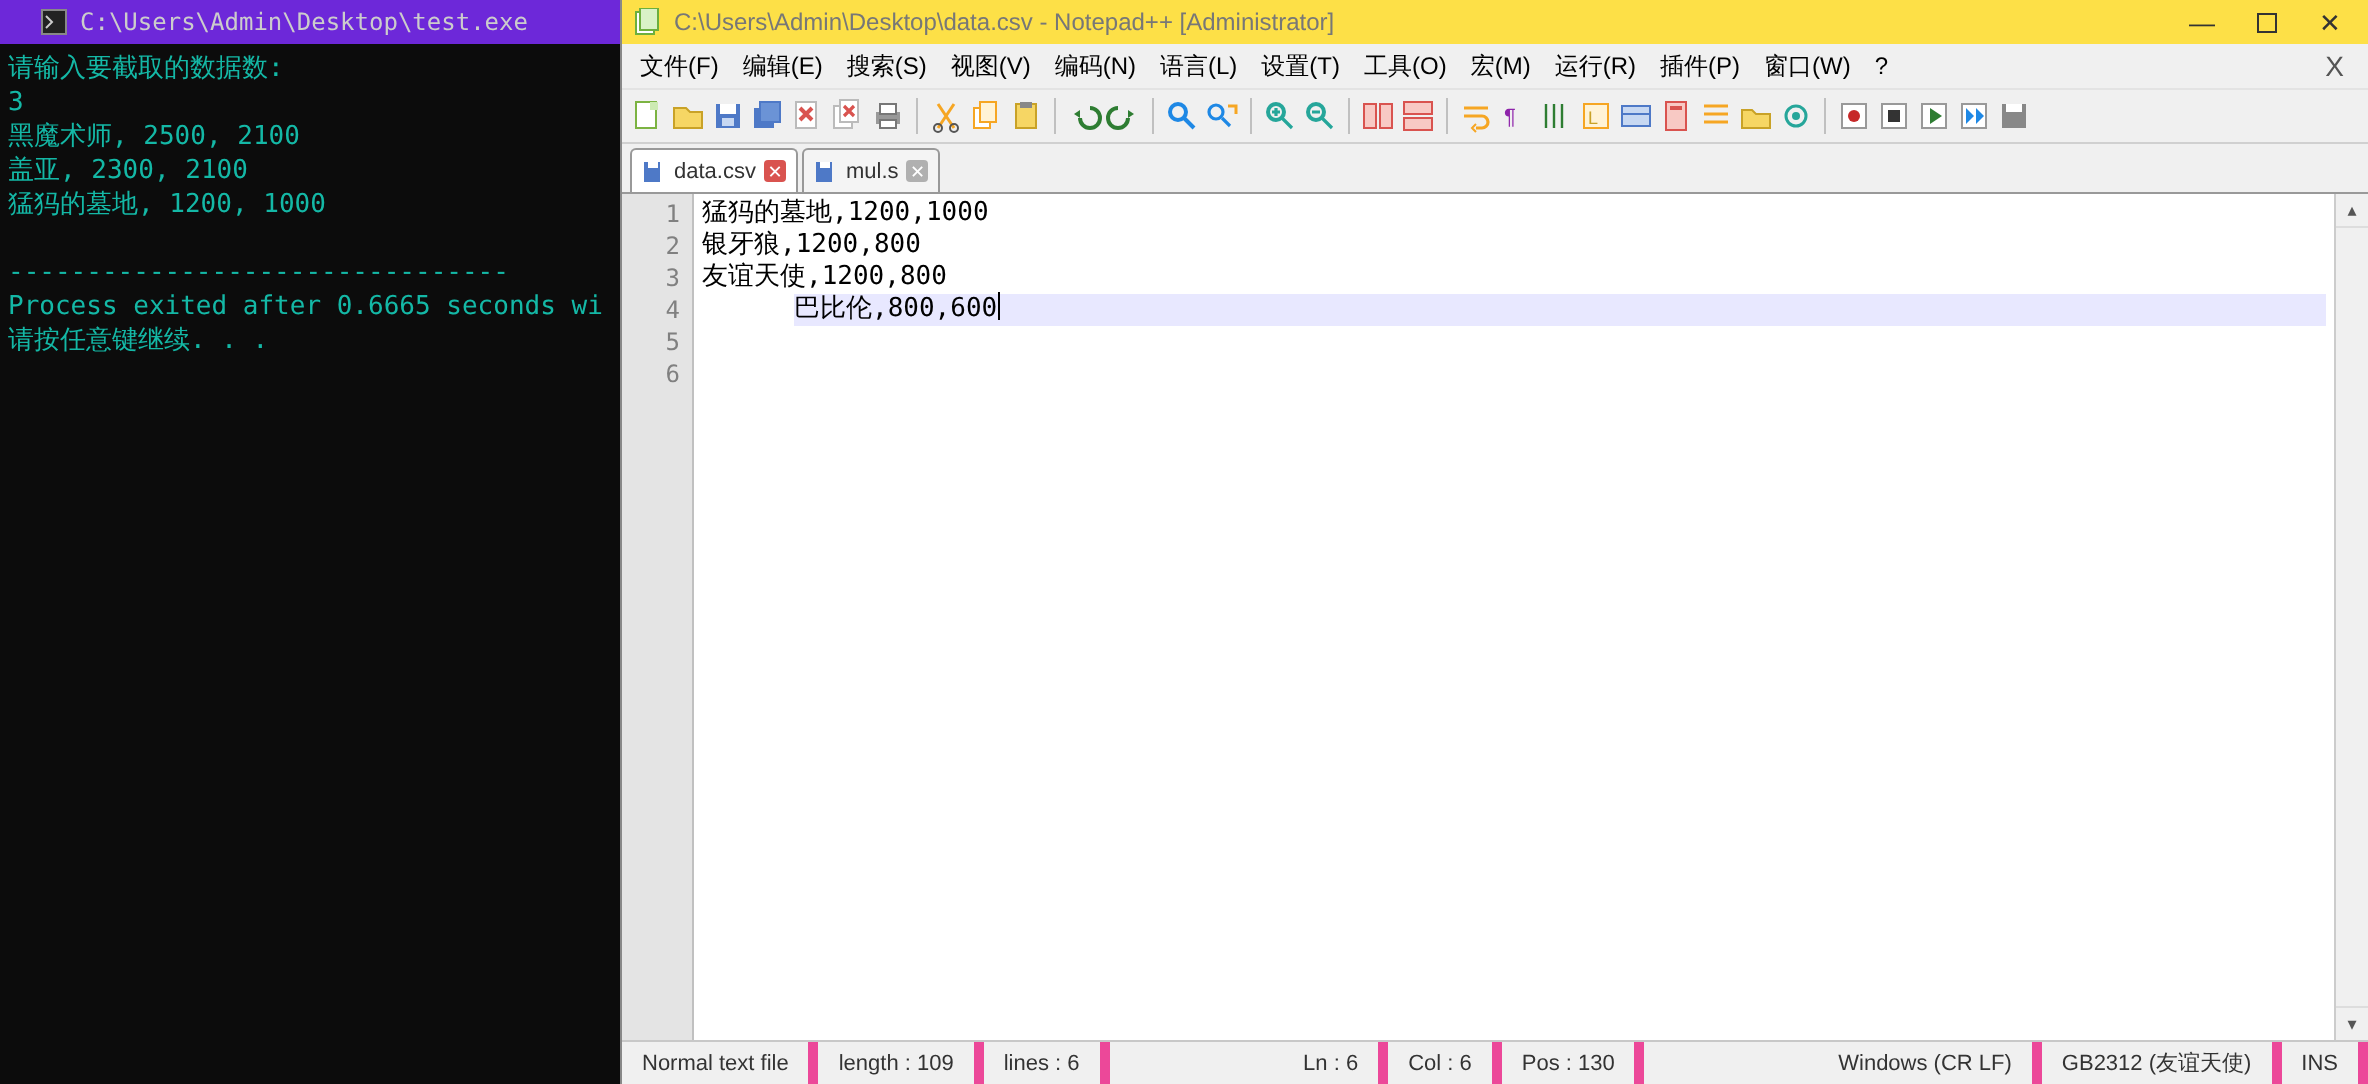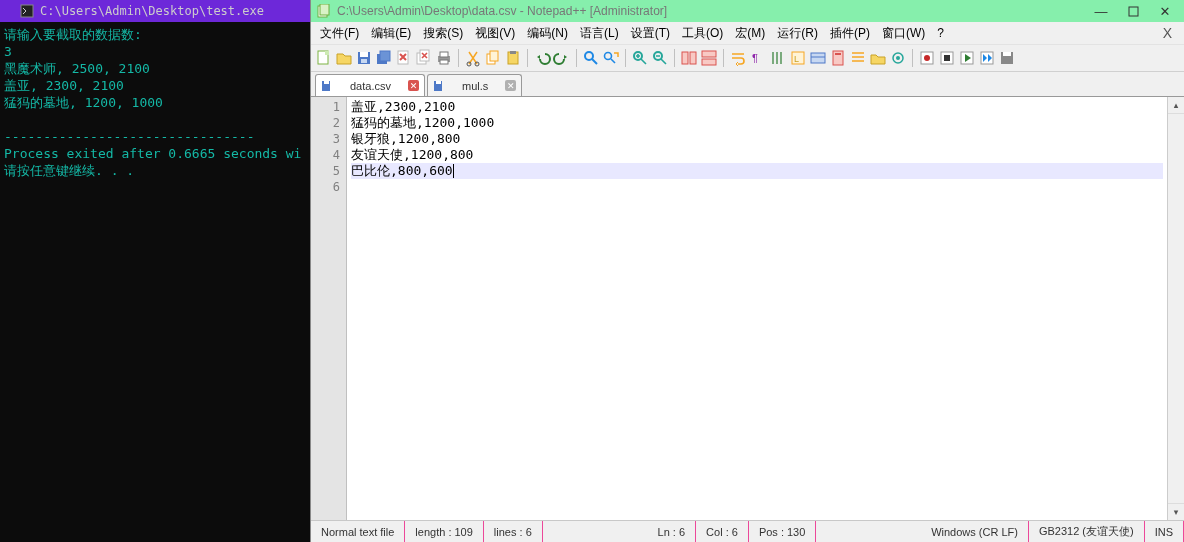--- a/index.html
+++ b/index.html
@@ -7,55 +7,55 @@
 .root { display: flex; width: 1184px; height: 542px; }
 
 
 .console { width: 310px; height: 100%; background: #0c0c0c; color: #e5e5e5; display: flex; flex-direction: column; overflow: hidden; }
 .console-title { height: 22px; background: #6d28d9; display: flex; align-items: center; padding: 0 20px; font-family: Consolas, monospace; font-size: 12px; color: #ccc; white-space: nowrap; }
 .console-title .ticon { width: 14px; height: 14px; margin-right: 6px; display: inline-flex; }
 .console-body { flex: 1; padding: 4px 4px; font-family: "SimSun","NSimSun", Consolas, monospace; font-size: 13px; line-height: 17px; white-space: pre; color: #14b8a6; }
 
 
 .npp { flex: 1; height: 100%; display: flex; flex-direction: column; background: #f0f0f0; border-left: 1px solid #888; }
-.npp-title { height: 22px; background: #86efac; display: flex; align-items: center; padding: 0 6px; font-size: 12px; color: #777; }
+.npp-title { height: 22px; background: #fde047; display: flex; align-items: center; padding: 0 6px; font-size: 12px; color: #777; }
 .npp-title .ticon { width: 14px; height: 14px; margin-right: 6px; }
 .npp-title .title-text { flex: 1; white-space: nowrap; overflow: hidden; }
 .win-buttons { display: flex; gap: 18px; padding-right: 6px; }
 .win-btn { width: 14px; height: 14px; display: inline-flex; align-items: center; justify-content: center; font-size: 13px; color: #333; cursor: pointer; }
 
 .menubar { height: 22px; background: #f0f0f0; display: flex; align-items: center; padding: 0 4px; gap: 2px; color: #000; }
 .menu-item { padding: 2px 5px; cursor: pointer; white-space: nowrap; font-size: 12px; }
 .close-x { margin-left: auto; padding: 0 8px; font-size: 14px; color: #555; cursor: pointer; }
 
 .toolbar { height: 28px; background: #f0f0f0; border-top: 1px solid #e3e3e3; border-bottom: 1px solid #d0d0d0; display: flex; align-items: center; padding: 0 4px; gap: 2px; overflow: hidden; }
 .tool-btn { width: 18px; height: 18px; display: inline-flex; cursor: pointer; flex-shrink: 0; }
 .tool-sep { width: 1px; height: 18px; background: #c0c0c0; margin: 0 3px; flex-shrink: 0; }
 
 .tabs { height: 24px; background: #f0f0f0; display: flex; align-items: flex-end; padding: 0 4px; gap: 2px; }
-.tab { height: 22px; background: #f4f4f4; border: 1px solid #999; border-bottom: none; border-radius: 3px 3px 0 0; display: flex; align-items: center; padding: 0 5px; gap: 17px; font-size: 11px; color: #333; cursor: pointer; }
+.tab { height: 22px; background: #f4f4f4; border: 1px solid #999; border-bottom: none; border-radius: 3px 3px 0 0; display: flex; align-items: center; padding: 0 5px; gap: 4px; font-size: 11px; color: #333; cursor: pointer; }
 .tab.active { background: #fff; }
 .tab .file-icon { width: 12px; height: 12px; }
 .tab .tab-close { width: 11px; height: 11px; border-radius: 2px; display: inline-flex; align-items: center; justify-content: center; font-size: 9px; color: #fff; }
 .tab.active .tab-close { background: #d9534f; }
 .tab:not(.active) .tab-close { background: #b0b0b0; }
 
 .editor { flex: 1; display: flex; background: #fff; border-top: 1px solid #999; overflow: hidden; }
 .gutter { width: 36px; background: #e4e4e4; border-right: 1px solid #c0c0c0; padding: 2px 6px 2px 0; text-align: right; font-family: Consolas, monospace; font-size: 12px; line-height: 16px; color: #808080; }
 .code { flex: 1; font-family: Consolas, "SimSun", monospace; font-size: 13px; line-height: 16px; padding: 2px 4px; color: #000; position: relative; }
 .code-line { height: 16px; white-space: pre; }
-.code-line.current { background: #e8e8ff; }
+.code-line.current { background: #e8e8ff; margin-left: 46px; }
 .caret { display: inline-block; width: 1px; height: 14px; background: #000; vertical-align: middle; position: relative; top: -1px; }
 .vscroll { width: 17px; background: #f0f0f0; border-left: 1px solid #ccc; display: flex; flex-direction: column; }
 .scroll-arrow { height: 17px; display: flex; align-items: center; justify-content: center; font-size: 9px; color: #555; cursor: pointer; background: #f0f0f0; border-bottom: 1px solid #ddd; }
 .scroll-arrow.down { border-top: 1px solid #ddd; border-bottom: none; }
 .scroll-track { flex: 1; background: #f0f0f0; }
 
 .statusbar { height: 22px; background: #f0f0f0; border-top: 1px solid #c8c8c8; display: flex; align-items: center; font-size: 11px; color: #333; }
-.status-seg { padding: 0 10px; border-right: 1px solid #ec4899; height: 100%; display: flex; align-items: center; white-space: nowrap; }
+.status-seg { padding: 0 10px; border-right: 5px solid #ec4899; height: 100%; display: flex; align-items: center; white-space: nowrap; }
 .status-seg.wide { flex: 0 0 auto; }
 .status-spacer { flex: 1; }
 </style>
 </head>
 <body>
 
 <div class="root">
 
   <div class="console">
     <div class="console-title">
@@ -339,21 +339,20 @@
     <div class="editor">
       <div class="gutter">
         <div>1</div>
         <div>2</div>
         <div>3</div>
         <div>4</div>
         <div>5</div>
         <div>6</div>
       </div>
       <div class="code">
-        <div class="code-line"><span>盖亚,2300,2100</span></div>
         <div class="code-line"><span>猛犸的墓地,1200,1000</span></div>
         <div class="code-line"><span>银牙狼,1200,800</span></div>
         <div class="code-line"><span>友谊天使,1200,800</span></div>
         <div class="code-line current"><span>巴比伦,800,600</span><span class="caret"></span></div>
       </div>
       <div class="vscroll">
         <div class="scroll-arrow">▴</div>
         <div class="scroll-track"></div>
         <div class="scroll-arrow down">▾</div>
       </div>

